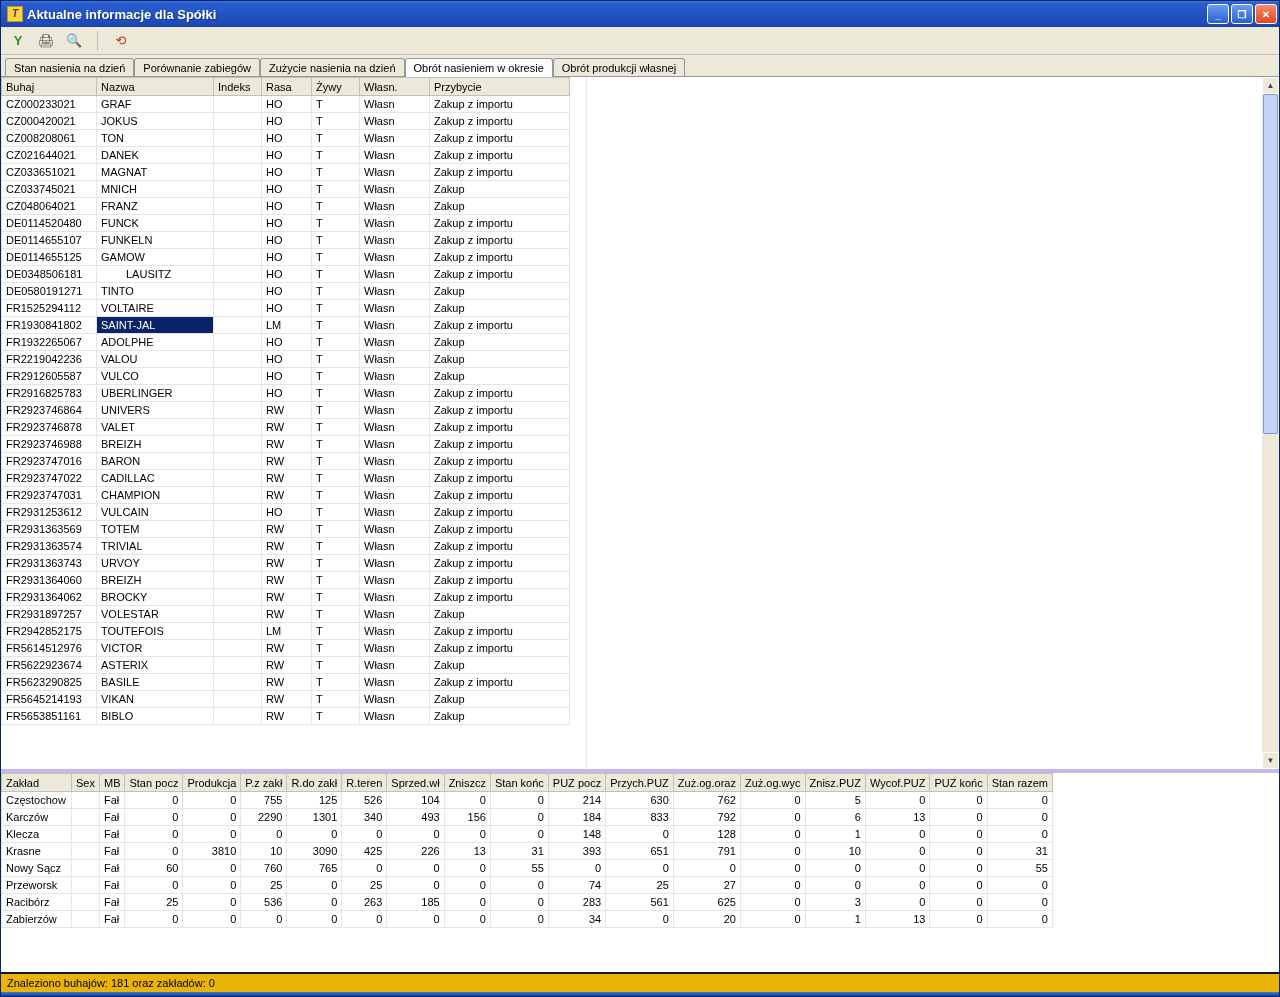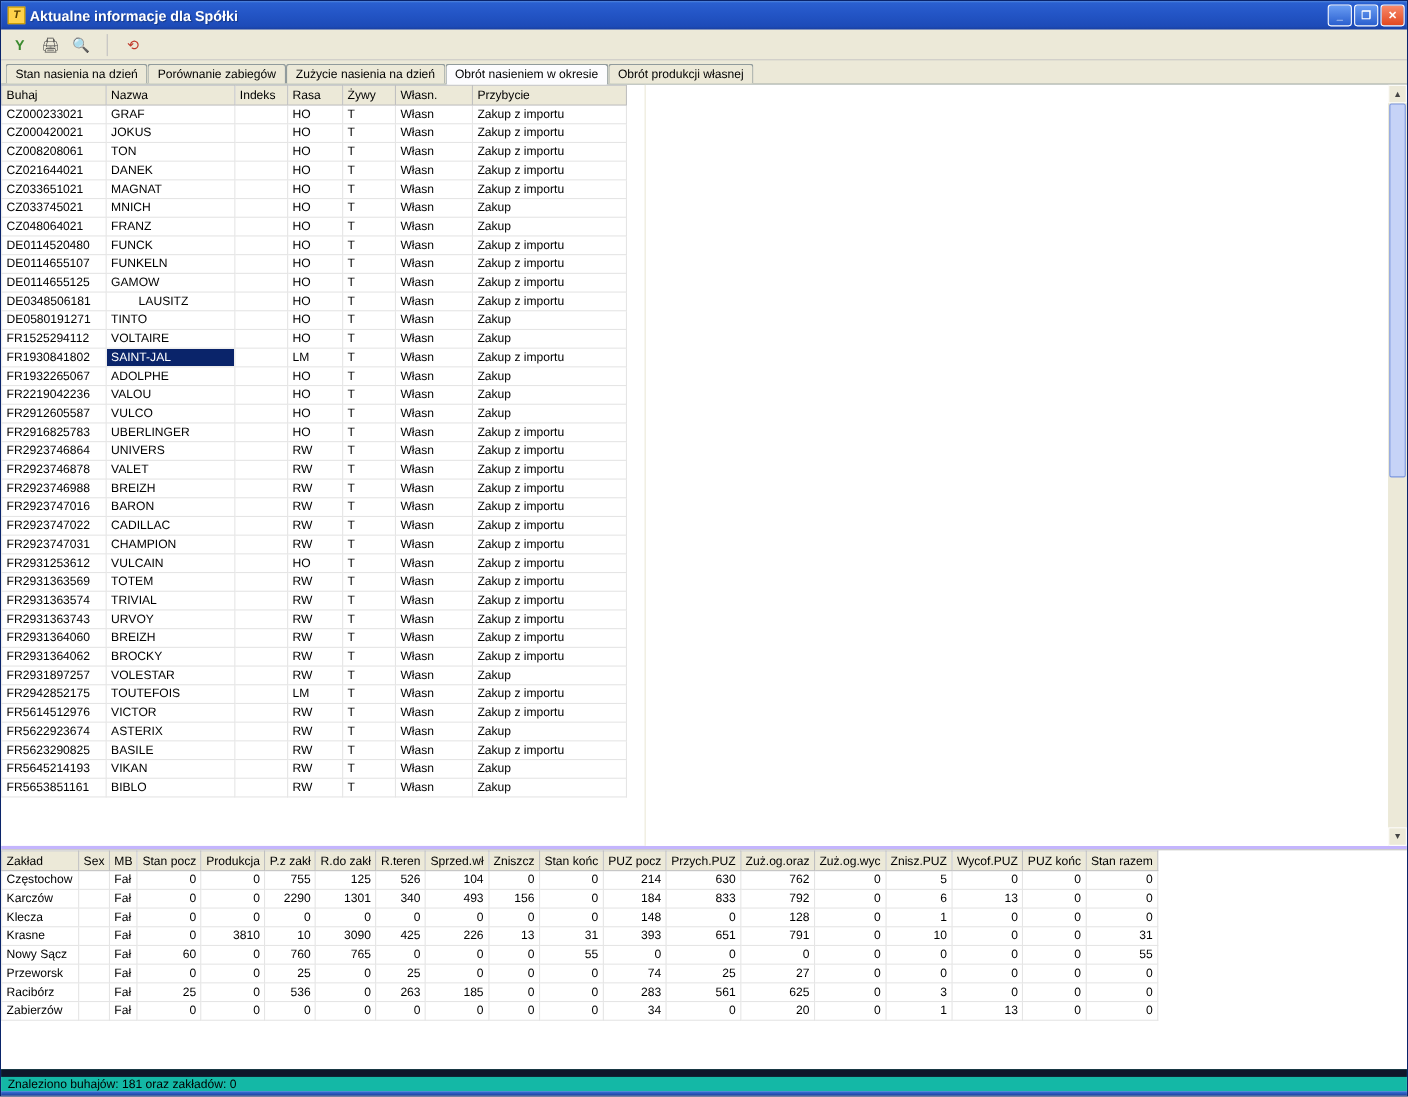--- a/index.html
+++ b/index.html
@@ -26,21 +26,21 @@
 .grid td { border: 1px solid #e5e5e5; padding: 1px 4px; height: 17px; white-space: nowrap; overflow:hidden; }
 .grid td.num, .grid th.num { text-align: right; }
 .upper-grid-wrap { width: 585px; overflow:hidden; }
 .upper-right { flex:1; background:#fff; position:relative; border-left:1px solid #ece9d8;}
 .scrollbar-v { position:absolute; right:0; top:0; bottom:0; width:17px; background:#ece9d8; display:flex; flex-direction:column;}
 .sb-btn { height:17px; background:#ece9d8; border:1px solid #fff; display:flex;align-items:center;justify-content:center; font-size:8px; color:#444;}
 .sb-track { flex:1; background:#ece9d8; position:relative;}
 .sb-thumb { position:absolute; left:1px; right:1px; background:#c6d3f7; border:1px solid #7a96df; border-radius:2px;}
 .lower { height: 200px; display:flex; flex-direction:column; background:#fff; border-top:1px solid #c0c0c0;}
 .lower-grid-wrap { flex:1; overflow:hidden;}
-.statusbar { height: 20px; background: #14b8a6; border-top: 7px solid #0f172a; padding: 2px 6px; font-size: 11px; display:flex; align-items:center;}
+.statusbar { height: 20px; background: #eab308; border-top: 2px solid #0f172a; padding: 2px 6px; font-size: 11px; display:flex; align-items:center;}
 .selected-cell { background: #0a246a; color: #fff; }
 tr.sel td:first-child { background:#0a246a; color:#fff;}
 .taskbar { height:4px; background: linear-gradient(#3b77dd,#1a3f9e);}
 </style>
 </head>
 <body>
 
 <div class="window">
   <div class="titlebar">
     <span class="app-icon">T</span>

